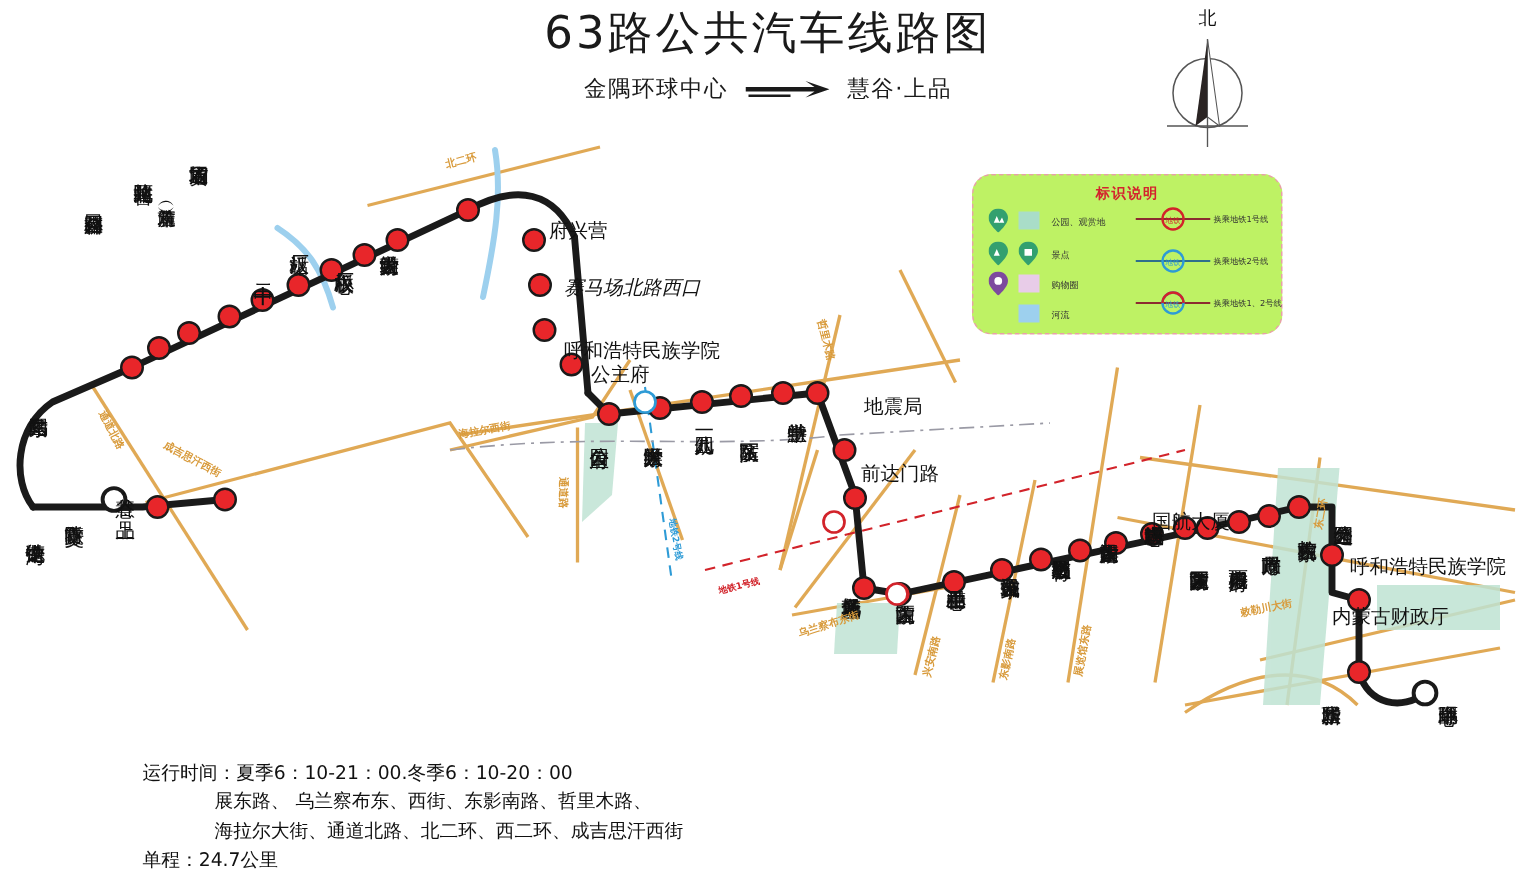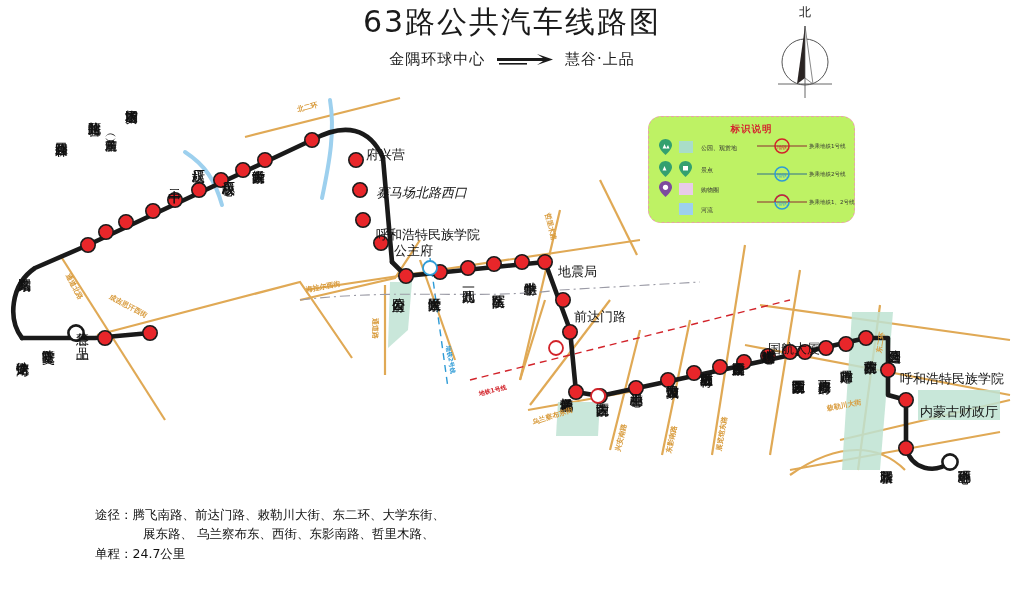--- a/index.html
+++ b/index.html
@@ -293,39 +293,39 @@
   <div class="stn" style="left:366px;top:148px;">府兴营</div>
   <div class="stn" style="left:376px;top:186px;font-style:italic;">赛马场北路西口</div>
   <div class="stn" style="left:376px;top:228px;">呼和浩特民族学院</div>
   <div class="stn" style="left:394px;top:244px;">公主府</div>
 
   <div class="stn vert" style="left:392px;top:288px;">公主府公园</div>
   <div class="stn vert" style="left:428px;top:288px;">财经大学东区</div>
   <div class="stn vert" style="left:462px;top:280px;">八一幼儿园</div>
   <div class="stn vert" style="left:492px;top:285px;">军区防疫队</div>
   <div class="stn vert" style="left:524px;top:272px;">土默特中学</div>
-  <div class="stn" style="left:558px;top:265px;">地震局</div>
+  <div class="stn" style="left:576px;top:265px;">地震局</div>
   <div class="stn" style="left:574px;top:310px;">前达门路</div>
 
   <div class="stn vert" style="left:560px;top:388px;">亿乐童城儿童商场</div>
   <div class="stn vert" style="left:596px;top:393px;">内蒙古医院</div>
   <div class="stn vert" style="left:630px;top:383px;">精神卫生中心</div>
   <div class="stn vert" style="left:666px;top:375px;">城市人家装饰公司</div>
   <div class="stn vert" style="left:700px;top:363px;">教育出版社图书广场</div>
   <div class="stn vert" style="left:732px;top:352px;">内蒙古建设集团</div>
   <div class="stn vert" style="left:762px;top:340px;">呼市城建培训中心</div>
   <div class="stn vert" style="left:792px;top:370px;">内蒙古国际蒙医医院</div>
   <div class="stn vert" style="left:818px;top:370px;">西把栅乡政府</div>
   <div class="stn vert" style="left:840px;top:360px;">呼市财政局</div>
   <div class="stn vert" style="left:864px;top:350px;">内蒙古检察院</div>
   <div class="stn vert" style="left:888px;top:340px;">丝绸之路公园</div>
 
   <div class="stn" style="left:768px;top:342px;">国航大厦</div>
   <div class="stn" style="left:900px;top:372px;">呼和浩特民族学院</div>
-  <div class="stn" style="left:920px;top:405px;">内蒙古财政厅</div>
+  <div class="stn" style="left:888px;top:405px;">内蒙古财政厅</div>
   <div class="stn vert" style="left:880px;top:460px;">新华联雅园</div>
   <div class="stn vert" style="left:958px;top:460px;">金隅环球中心</div>
 
   <div class="stn vert" style="left:76px;top:322px;">慧谷·上品</div>
   <div class="stn vert" style="left:42px;top:340px;">呼市交管支队</div>
   <div class="stn vert" style="left:16px;top:352px;">中铁诺德龙湾</div>
 </div>
 
 <div>
   <div class="road" style="left:296px;top:105px;transform:rotate(-14deg);">北二环</div>
@@ -341,16 +341,17 @@
   <div class="road" style="left:826px;top:404px;transform:rotate(-11deg);">敕勒川大街</div>
   <div class="road" style="left:531px;top:418px;transform:rotate(-18deg);">乌兰察布东街</div>
 </div>
 
 <div>
   <div class="metro-lbl" style="left:478px;top:390px;color:#d2232a;transform:rotate(-14deg);">地铁1号线</div>
   <div class="metro-lbl" style="left:452px;top:345px;color:#2e9bd6;transform:rotate(80deg);">地铁2号线</div>
 </div>
 
 <div class="info">
-  <div>途径：腾飞南路、前达门路、敕勒川大街、东二环、大学东街、</div>
+  <div>运行时间：夏季6：10-21：00.冬季6：10-20：00</div>
   <div class="indent">展东路、 乌兰察布东、西街、东影南路、哲里木路、</div>
+  <div class="indent">海拉尔大街、通道北路、北二环、西二环、成吉思汗西街</div>
   <div>单程：24.7公里</div>
 </div>
 
 </body></html>

